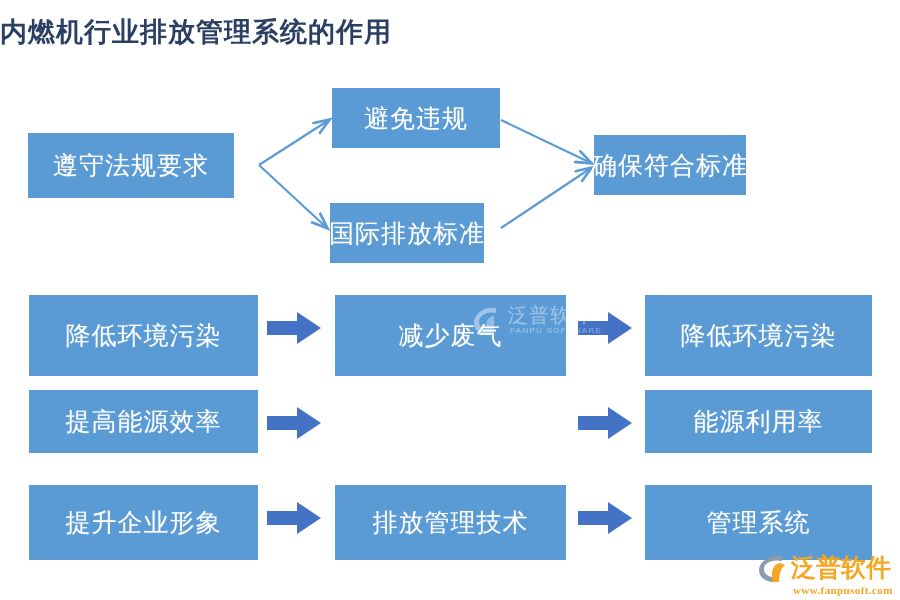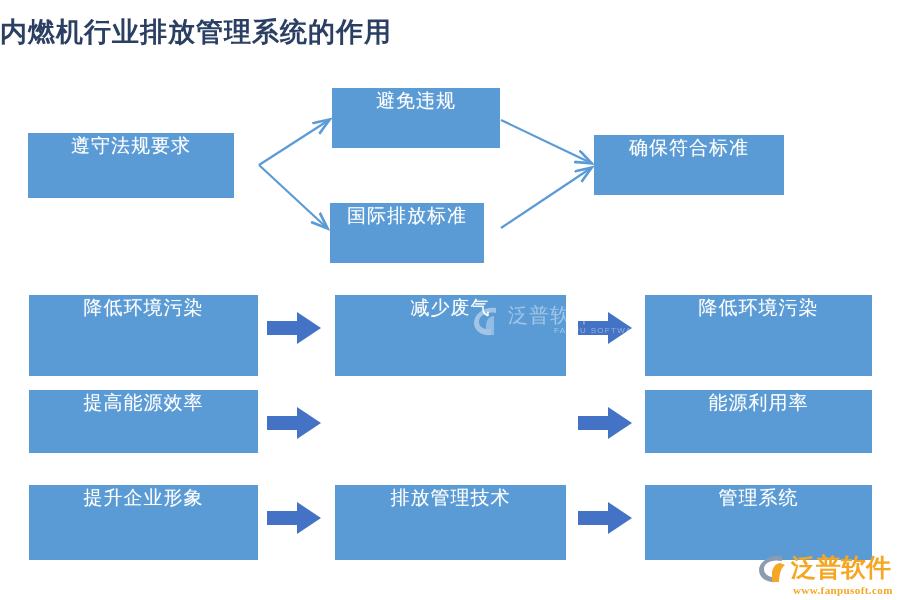--- a/index.html
+++ b/index.html
@@ -21,36 +21,36 @@
     letter-spacing:1px;
     font-family:"Liberation Serif","DejaVu Serif",serif;
     white-space:nowrap;
   }
 
   .box{
     position:absolute;
     background:#5B9BD5;
     color:#ffffff;
     display:flex;
-    align-items:flex-start;
+    align-items:center;
     justify-content:center;
-    font-size:19px;
+    font-size:25px;
     font-weight:400;
     letter-spacing:1px;
     font-family:Liberation Sans, sans-serif;
     box-sizing:border-box;
     text-shadow:0 0 1px rgba(255,255,255,.35);
     white-space:nowrap;
   }
 
   
   .b-top-left   {left:28px;  top:133px; width:206px; height:65px;}
   .b-top-upper  {left:332px; top:88px;  width:168px; height:60px;}
   .b-top-lower  {left:330px; top:203px; width:154px; height:60px;}
-  .b-top-right  {left:594px; top:135px; width:190px; height:60px;}
+  .b-top-right  {left:594px; top:135px; width:152px; height:60px;}
 
   
   .col1{left:29px;  width:229px;}
   .col2{left:335px; width:231px;}
   .col3{left:645px; width:227px;}
   .row1{top:295px; height:81px;}
   .row2{top:390px; height:63px;}
   .row3{top:485px; height:75px;}
 
   
@@ -82,21 +82,20 @@
     font-size:20px;color:#ffffff;
     font-family:"Liberation Serif","DejaVu Serif",serif;
     letter-spacing:1px;white-space:nowrap;
   }
   .wm-sub{
     position:absolute;left:40px;top:26px;
     font-size:8px;color:#ffffff;
     letter-spacing:1.3px;
     font-family:"Liberation Sans","DejaVu Sans",sans-serif;
     white-space:nowrap;
-    margin-left:44px;
   }
   .wm-mark{position:absolute;left:0;top:4px;}
 
   
   .logo{
     position:absolute;
     left:757px;top:552px;
     width:140px;height:44px;
   }
   .logo-mark{position:absolute;left:0px;top:2px;}

